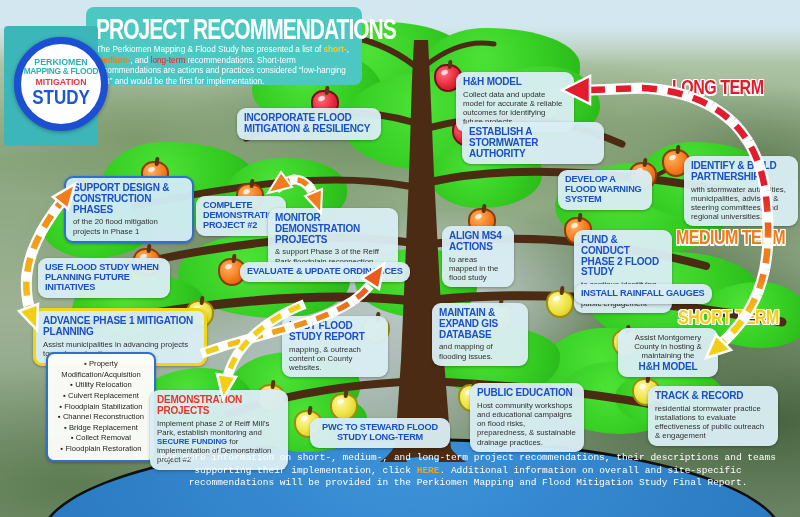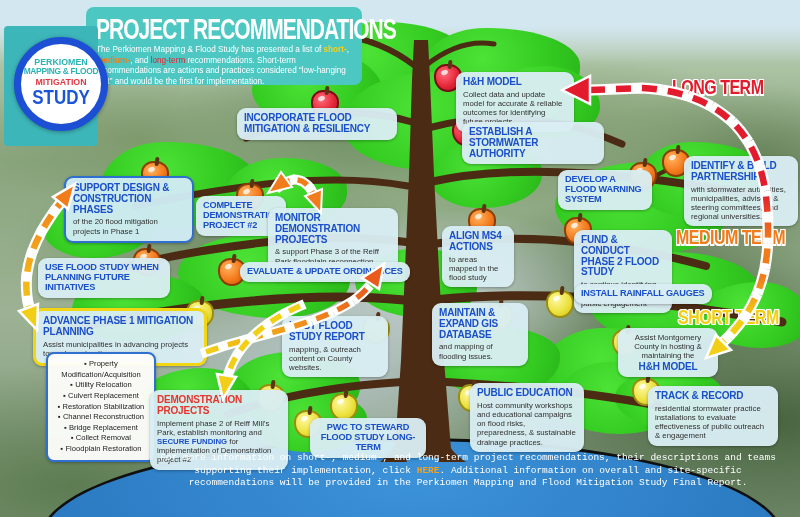--- a/index.html
+++ b/index.html
@@ -182,21 +182,21 @@
 
   <div class="card" style="left:456px;top:72px;width:118px">
     <div class="ct">H&amp;H MODEL</div>
     <div class="cb">Collect data and update model for accurate &amp; reliable outcomes for identifying future projects</div>
   </div>
 
   <div class="card" style="left:462px;top:122px;width:142px">
     <div class="ct">ESTABLISH A STORMWATER AUTHORITY</div>
   </div>
 
-  <div class="card" style="left:237px;top:108px;width:160px">
+  <div class="card" style="left:237px;top:108px;width:144px">
     <div class="ct">INCORPORATE FLOOD MITIGATION &amp; RESILIENCY</div>
   </div>
 
   <div class="card bblue" style="left:64px;top:176px;width:130px">
     <div class="ct">SUPPORT DESIGN &amp; CONSTRUCTION PHASES</div>
     <div class="cb">of the 20 flood mitigation projects in Phase 1</div>
   </div>
 
   <div class="card lbl" style="left:196px;top:196px;width:90px">
     <div class="ct">COMPLETE DEMONSTRATION PROJECT #2</div>
@@ -240,21 +240,21 @@
 
   <div class="card byellow" style="left:33px;top:308px;width:174px">
     <div class="ct" style="font-size:10px">ADVANCE PHASE 1 MITIGATION PLANNING</div>
     <div class="cb">Assist municipalities in advancing projects toward construction.</div>
   </div>
   <div id="bullets" style="left:46px;top:352px;width:110px">
     <ul>
       <li>Property Modification/Acquisition</li>
       <li>Utility Relocation</li>
       <li>Culvert Replacement</li>
-      <li>Restoration Stabilization</li>
+      <li>Floodplain Stabilization</li>
       <li>Channel Reconstruction</li>
       <li>Bridge Replacement</li>
       <li>Collect Removal</li>
       <li>Floodplain Restoration</li>
     </ul>
   </div>
 
   <div class="card" style="left:282px;top:316px;width:106px">
     <div class="ct">HOST FLOOD STUDY REPORT</div>
     <div class="cb">mapping, &amp; outreach content on County websites.</div>
@@ -278,21 +278,21 @@
   <div class="card" style="left:150px;top:390px;width:138px">
     <div class="ct red">DEMONSTRATION PROJECTS</div>
     <div class="cb"><span>Implement phase 2 of Reiff Mill's Park, establish monitoring and </span><span class="blue-strong">SECURE FUNDING</span><span> for implementation of Demonstration project #2</span></div>
   </div>
 
   <div class="card" style="left:648px;top:386px;width:130px">
     <div class="ct">TRACK &amp; RECORD</div>
     <div class="cb">residential stormwater practice installations to evaluate effectiveness of public outreach &amp; engagement</div>
   </div>
 
-  <div class="card lbl" style="left:310px;top:418px;width:116px;text-align:center">
+  <div class="card lbl" style="left:310px;top:418px;width:140px;text-align:center">
     <div class="ct">PWC TO STEWARD FLOOD STUDY LONG-TERM</div>
   </div>
 
   <div id="footer">
     <span>For more information on short-, medium-, and long-term project recommendations, their descriptions and teams supporting their implementation, click </span><span class="here">HERE</span><span>. Additional information on overall and site-specific recommendations will be provided in the Perkiomen Mapping and Flood Mitigation Study Final Report.</span>
   </div>
 
   <div id="header">
     <span class="ht">PROJECT RECOMMENDATIONS</span>
     <div class="hd">

